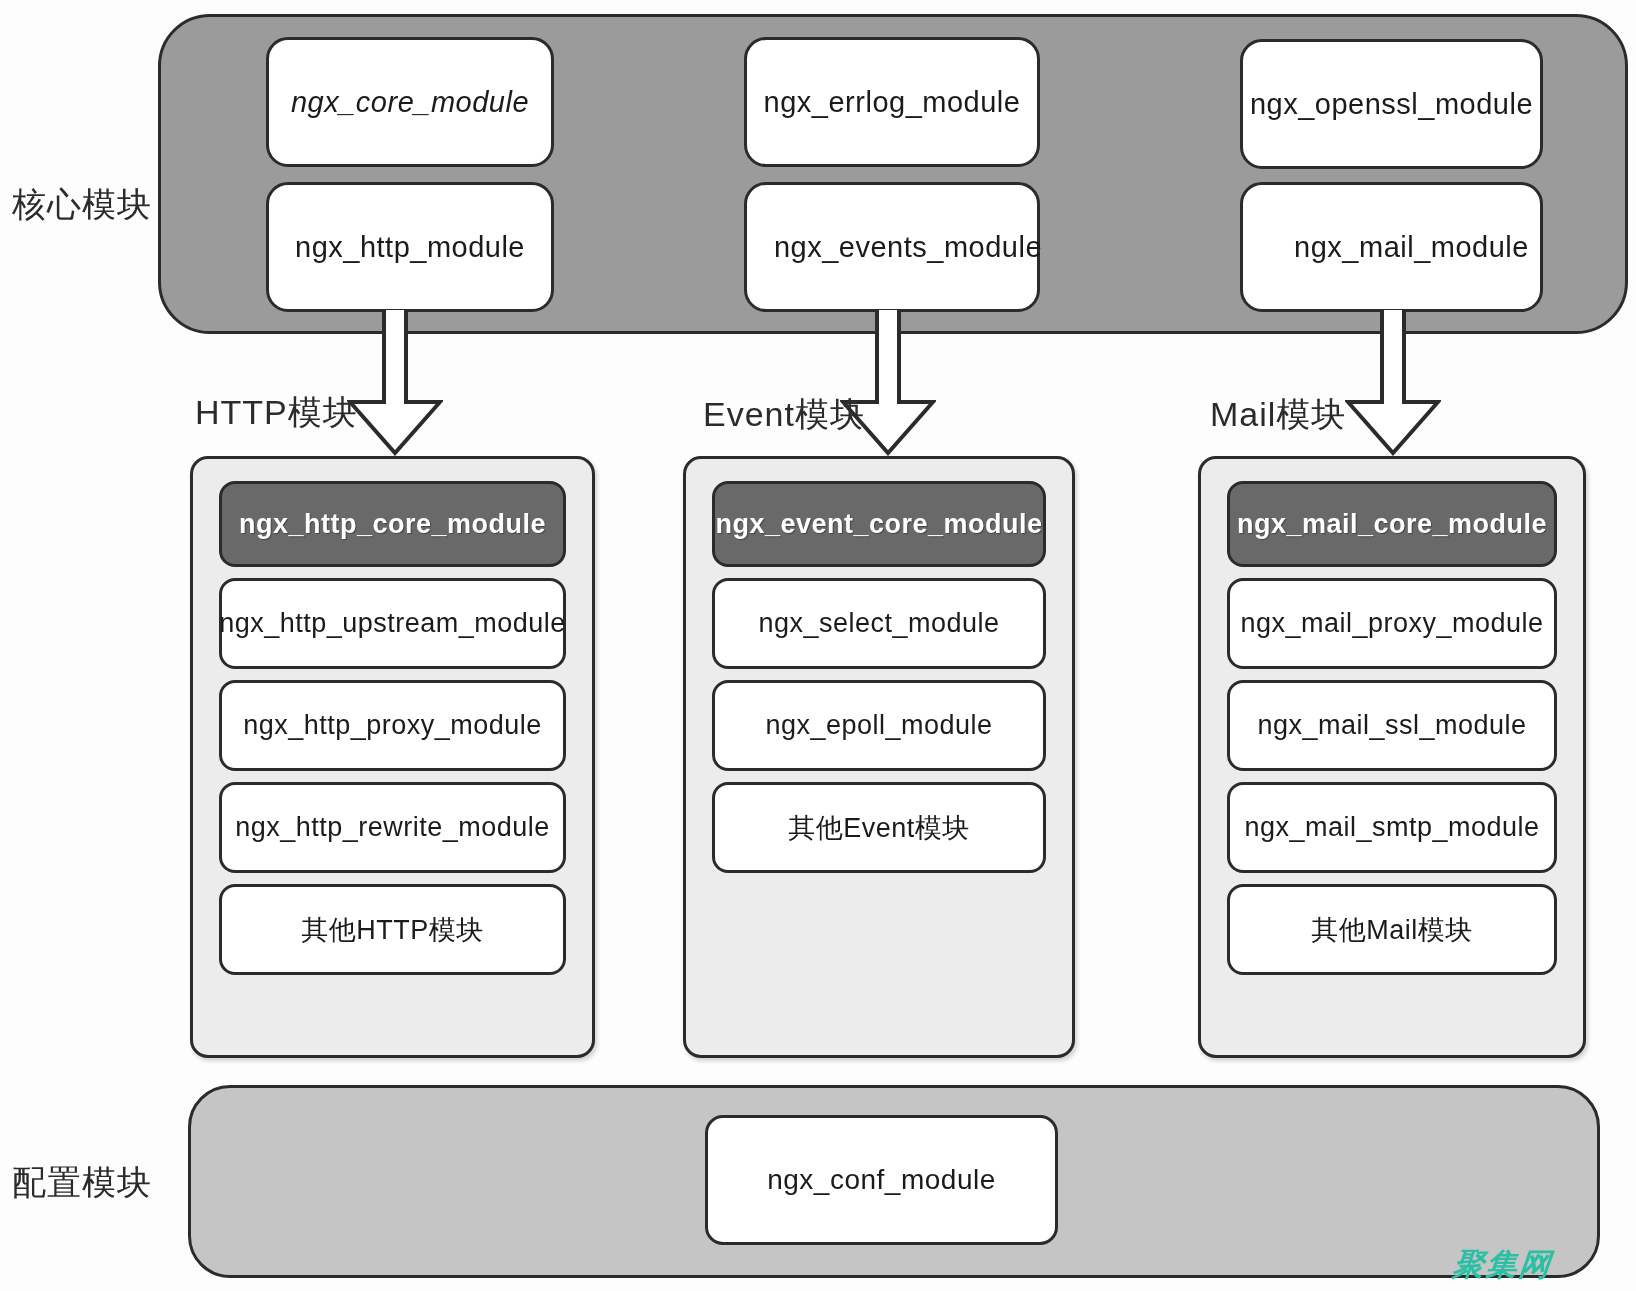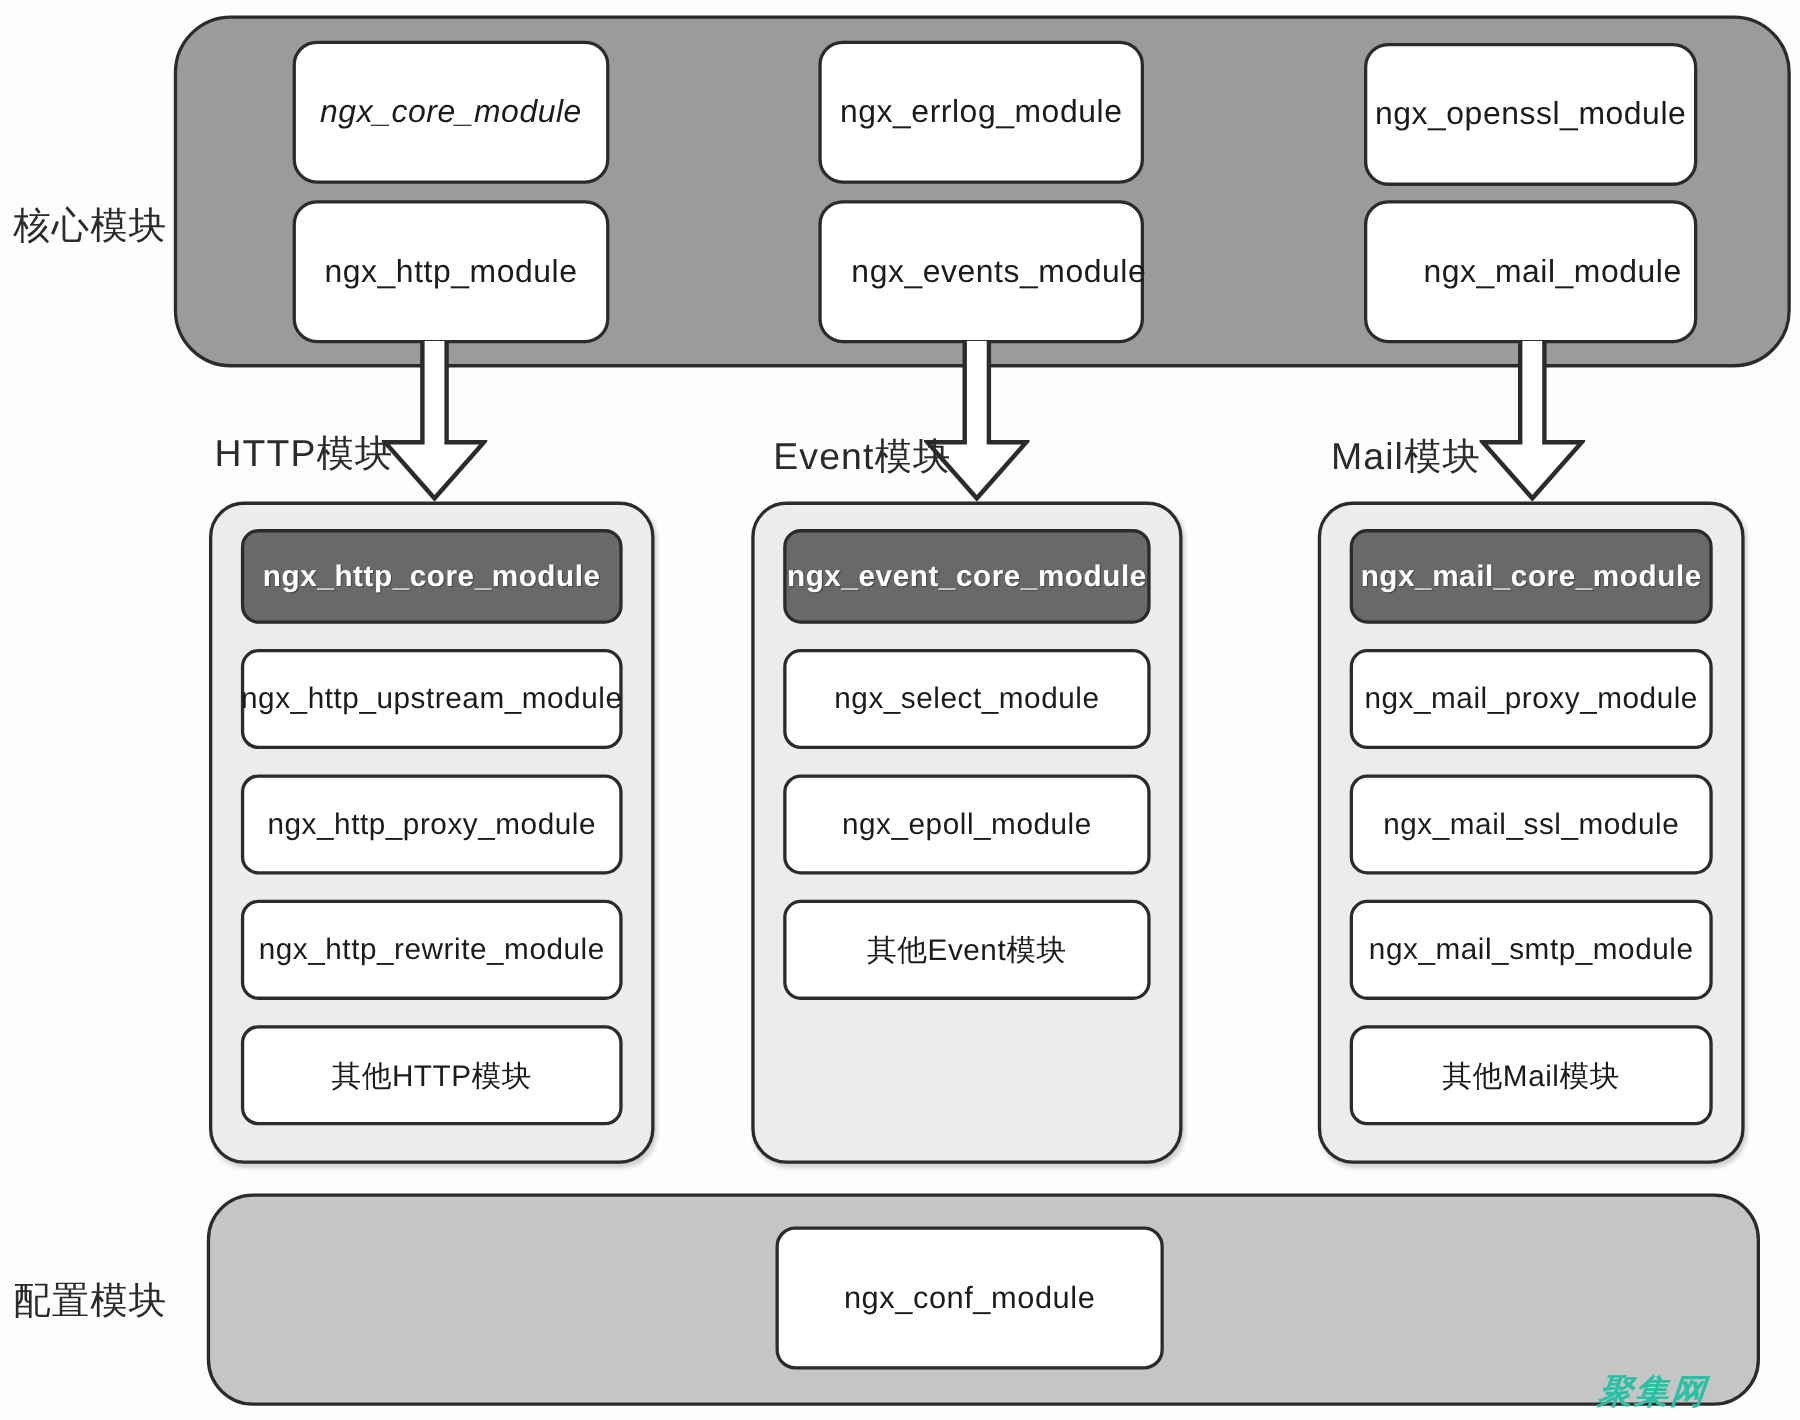--- a/index.html
+++ b/index.html
@@ -34,25 +34,25 @@
     border-radius: 52px;
   }
   .config-container {
     left: 188px; top: 1085px; width: 1412px; height: 193px;
     background: var(--config-container);
     border-radius: 42px;
   }
   .group-container {
     top: 456px; height: 602px;
     background: var(--group-container);
-    border-radius: 32px;
+    border-radius: 18px;
     padding: 22px 26px 0 26px;
     display: flex;
     flex-direction: column;
-    gap: 23px;
+    gap: 11px;
     box-shadow: 2px 3px 4px rgba(0,0,0,0.18);
   }
   .group-http  { left: 190px;  width: 405px; }
   .group-event { left: 683px;  width: 392px; }
   .group-mail  { left: 1198px; width: 388px; text-align: right; }
 
   
   .mod-box {
     position: absolute;
     height: 130px;

